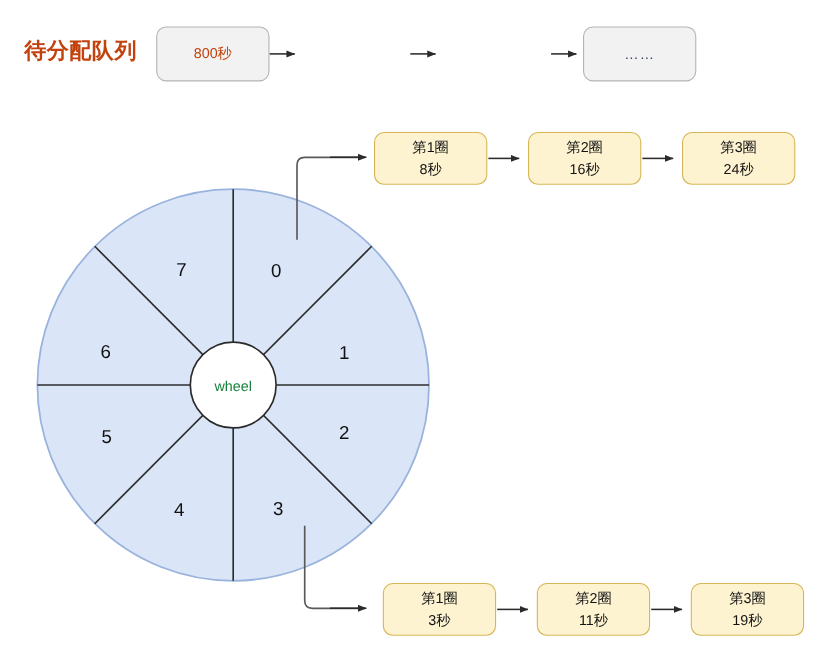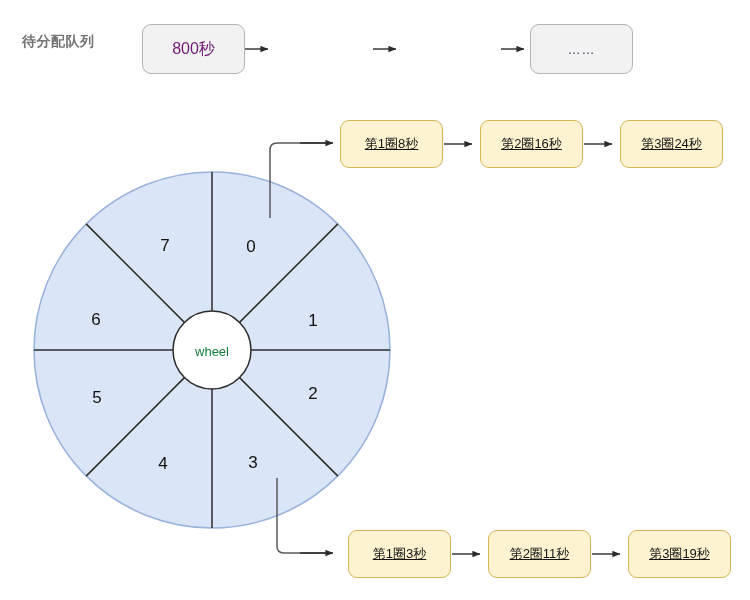--- a/index.html
+++ b/index.html
@@ -26,65 +26,64 @@
     width: 750px;
     height: 600px;
     overflow: visible;
   }
 
   
   .queue-label {
     position: absolute;
     left: 22px;
     top: 33px;
-    font-size: 14px;
+    font-size: 20px;
     font-weight: bold;
-    color: #737373;
+    color: #c2410c;
     letter-spacing: 0.5px;
     white-space: nowrap;
   }
 
   
   .qbox {
     position: absolute;
     width: 103px;
     height: 50px;
     box-sizing: border-box;
     background: #f2f2f2;
     border: 1px solid #b3b3b3;
     border-radius: 9px;
     display: flex;
     align-items: center;
     justify-content: center;
-    font-size: 16px;
-    color: #701a75;
+    font-size: 13px;
+    color: #c2410c;
   }
   .qbox.dots {
     color: #2f3d5c;
     letter-spacing: 1px;
     font-size: 13px;
   }
 
   
   .ybox {
     position: absolute;
     width: 103px;
     height: 48px;
     box-sizing: border-box;
     background: #fdf3d1;
     border: 1px solid #d6b656;
     border-radius: 9px;
     display: flex;
-    flex-direction: row;
+    flex-direction: column;
     align-items: center;
     justify-content: center;
     font-size: 13px;
     color: #141414;
     line-height: 1.55;
-    text-decoration: underline;
   }
   .ybox .l1 { display: block; }
   .ybox .l2 { display: block; }
 
   
   .wheel-num {
     position: absolute;
     font-size: 17px;
     color: #111111;
     transform: translate(-50%, -50%);

